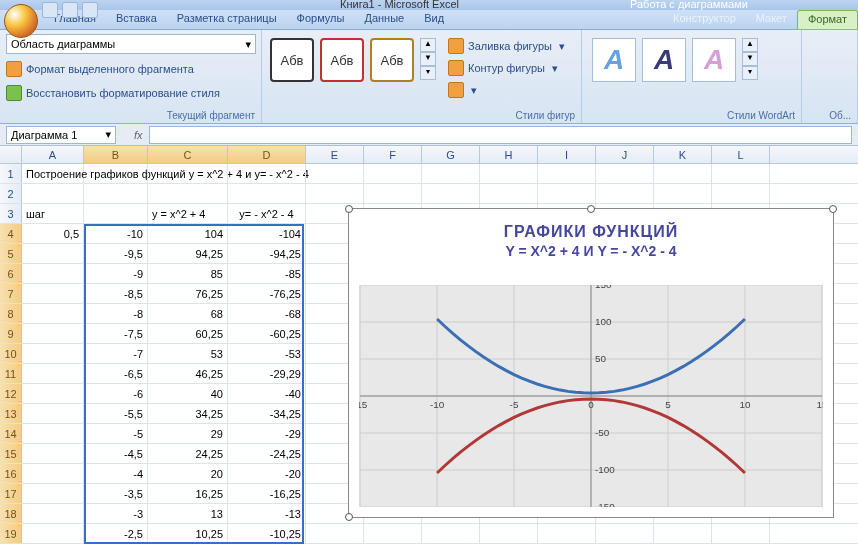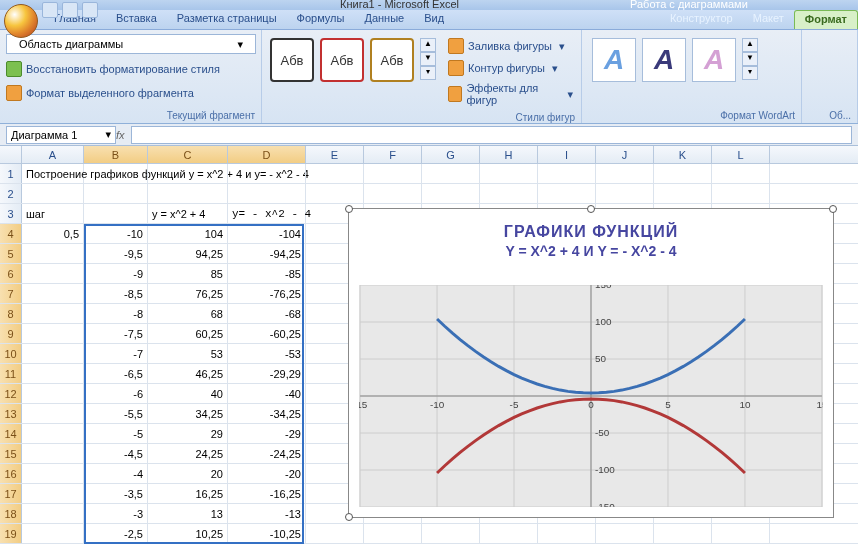--- a/index.html
+++ b/index.html
@@ -7,45 +7,45 @@
 
 .titlebar { height: 10px; background: linear-gradient(#bdd4f0,#a8c5ea); display: flex; }
 .title-text { position:absolute; top:-2px; left:340px; font-size:11px; color:#333;}
 .title-context { position:absolute; top:-2px; left:630px; font-size:11px; color:#fff;}
 
 .tabs { height: 20px; background: linear-gradient(#cfe0f7,#bcd3ef); border-bottom:1px solid #8aabda; display:flex; padding-left:44px; position:relative;}
 .office-btn { position:absolute; left:4px; top:-6px; width:34px; height:34px; border-radius:50%; background: radial-gradient(circle at 30% 30%, #fff, #f7c53f 35%, #e2882d 60%, #c25424 85%); border:1px solid #945a1e; z-index:10;}
 .qat { position:absolute; left:42px; top:-8px; height:18px; display:flex; gap:4px;}
 .qat-btn { width:16px; height:16px; background:#d9e6f6; border:1px solid #9ab6db; border-radius:2px;}
 .tab { padding:2px 10px; color:#2a4f8c; cursor:pointer;}
-.tab.format-active { background:#d8f0c8; border:1px solid #7aba55; border-bottom:none; border-radius:3px 3px 0 0; color:#3a6b1f; font-weight:bold;}
+.tab.format-active { background:#d8f0c8; border:1px solid #7aba55; border-bottom:none; border-radius:3px 3px 0 0; color:#3a6b1f; font-weight:normal;}
 .tab.context { color:#e8f3ff;}
 
 .ribbon { height:94px; background:linear-gradient(#e8eef6,#d7e4f3); border-bottom:1px solid #8fb0d9; display:flex;}
 .group { border-right:1px solid #b7cce8; padding:4px 6px 2px; display:flex; flex-direction:column; justify-content:space-between; position:relative;}
 .group-label { text-align:right; font-size:10px; color:#4a6fa8; padding-top:2px;}
-.selection-combo { width:250px; height:20px; background:#fff; border:1px solid #9cb6d8; display:flex; align-items:center; padding:0 12px; justify-content:space-between;}
+.selection-combo { width:250px; height:20px; background:#fff; border:1px solid #9cb6d8; display:flex; align-items:center; padding:0 4px; justify-content:space-between;}
 .menu-row { display:flex; align-items:center; gap:4px; padding:2px 0; color:#2a4f8c; cursor:pointer;}
 .mini-icon { width:16px; height:16px; background:#f0a040; border:1px solid #c07820; border-radius:2px;}
 .mini-icon.green { background:#7cc050; border-color:#4c8c2c;}
 .style-gallery { display:flex; gap:6px; padding:4px 2px;}
 .style-box { width:44px; height:44px; background:#fff; border:1px solid #a6bddb; border-radius:4px; display:flex; align-items:center; justify-content:center; font-size:13px; color:#333;}
 .style-box.b1 { border:2px solid #333; }
 .style-box.b2 { border:2px solid #c23030; }
 .style-box.b3 { border:2px solid #b08020; }
 .gallery-nav { width:16px; display:flex; flex-direction:column;}
 .gallery-nav div { height:14px; border:1px solid #a6bddb; background:#eaf0f9; font-size:8px; text-align:center;}
 .shape-menu { display:flex; flex-direction:column; gap:2px; padding:2px;}
 .wordart-gallery { display:flex; gap:6px; padding:4px;}
 .wa { width:44px; height:44px; border:1px solid #a6bddb; background:#fff; display:flex; align-items:center; justify-content:center; font-size:28px; font-weight:bold; font-style:italic;}
 .wa1{color:#6aa0e0;} .wa2{color:#3a3a7a;} .wa3{color:#d4a0d4;}
 
 .namebox-row { height:22px; background:#e6ecf4; border-bottom:1px solid #a9bfda; display:flex; align-items:center;}
 .namebox { width:110px; height:18px; margin-left:6px; background:#fff; border:1px solid #9cb6d8; padding:0 4px; display:flex; align-items:center; justify-content:space-between;}
-.fx-area { display:flex; align-items:flex-start; gap:6px; margin-left:0;}
+.fx-area { display:flex; align-items:flex-start; gap:6px; margin-left:18px;}
 .fx { font-style:italic; color:#666;}
 .fbar { flex:1; height:18px; background:#fff; border:1px solid #9cb6d8; margin:0 6px;}
 
 .sheet { position:relative; }
 .colhdr-row { display:flex; height:18px; background:linear-gradient(#f5f8fc,#e4ecf5); border-bottom:1px solid #b8c9de;}
 .selall { width:22px; border-right:1px solid #b8c9de; background:linear-gradient(#f5f8fc,#e4ecf5);}
 .colhdr { border-right:1px solid #b8c9de; text-align:center; font-size:11px; color:#2a4f8c; line-height:18px;}
 .colhdr.sel { background:linear-gradient(#f8e0b0,#f2cd84); color:#7a5018;}
 .cA{width:62px}.cB{width:64px}.cC{width:80px}.cD{width:78px}.cE{width:58px}.cF{width:58px}.cG{width:58px}.cH{width:58px}.cI{width:58px}.cJ{width:58px}.cK{width:58px}.cL{width:58px}
 
@@ -93,61 +93,61 @@
     </div>
 </div>
 
 <div class="ribbon">
   <div class="group" style="width:262px">
     <div class="selection-combo">
       <span>Область диаграммы</span>
         <span>▾</span>
     </div>
     <div class="menu-row">
+        <div class="mini-icon"></div>
+        <span>Формат выделенного фрагмента</span>
+      </div>
+    <div class="menu-row">
         <div class="mini-icon green"></div>
         <span>Восстановить форматирование стиля</span>
-      </div>
-    <div class="menu-row">
-        <div class="mini-icon"></div>
-        <span>Формат выделенного фрагмента</span>
       </div>
     <div class="group-label">Текущий фрагмент</div>
   </div>
   <div class="group" style="width:320px">
     <div style="display:flex; gap:8px">
       <div class="style-gallery">
         <div class="style-box b1">Абв</div>
         <div class="style-box b2">Абв</div>
         <div class="style-box b3">Абв</div>
         <div class="gallery-nav">
             <div>▲</div>
             <div>▼</div>
             <div>▾</div>
           </div>
       </div>
       <div class="shape-menu">
         <div class="menu-row"><div class="mini-icon"></div><span>Заливка фигуры</span>&nbsp;▾</div>
         <div class="menu-row"><div class="mini-icon"></div><span>Контур фигуры</span>&nbsp;▾</div>
-        <div class="menu-row"><div class="mini-icon"></div><span>Эффекты для фигур</span>&nbsp;▾</div>
+        <div class="menu-row"><div class="mini-icon"></div>&nbsp;▾</div>
       </div>
     </div>
     <div class="group-label">Стили фигур</div>
   </div>
   <div class="group" style="width:220px">
     <div class="wordart-gallery">
       <div class="wa wa1">А</div>
       <div class="wa wa2">А</div>
       <div class="wa wa3">А</div>
       <div class="gallery-nav">
           <div>▲</div>
           <div>▼</div>
           <div>▾</div>
         </div>
     </div>
-    <div class="group-label">Формат WordArt</div>
+    <div class="group-label">Стили WordArt</div>
   </div>
   <div class="group" style="flex:1">
     <div style="height:56px"></div>
     <div class="group-label">Об...</div>
   </div>
 </div>
 
 <div class="namebox-row">
   <div class="namebox">
       <span>Диаграмма 1</span>
@@ -206,21 +206,21 @@
         <div class="cell cI"></div>
         <div class="cell cJ"></div>
         <div class="cell cK"></div>
         <div class="cell cL"></div>
       </div>
       <div class="row">
         <div class="rowhdr">3</div>
         <div class="cell cA">шаг</div>
         <div class="cell cB"></div>
         <div class="cell cC r" style="text-align: left;">у = x^2 + 4</div>
-        <div class="cell cD r" style="text-align: right; font-family: Liberation Mono, monospace;">у= - x^2 - 4</div>
+        <div class="cell cD r" style="text-align: center;">у= - x^2 - 4</div>
         <div class="cell cE"></div>
         <div class="cell cF"></div>
         <div class="cell cG"></div>
         <div class="cell cH"></div>
         <div class="cell cI"></div>
         <div class="cell cJ"></div>
         <div class="cell cK"></div>
         <div class="cell cL"></div>
       </div>
       <div class="row">

